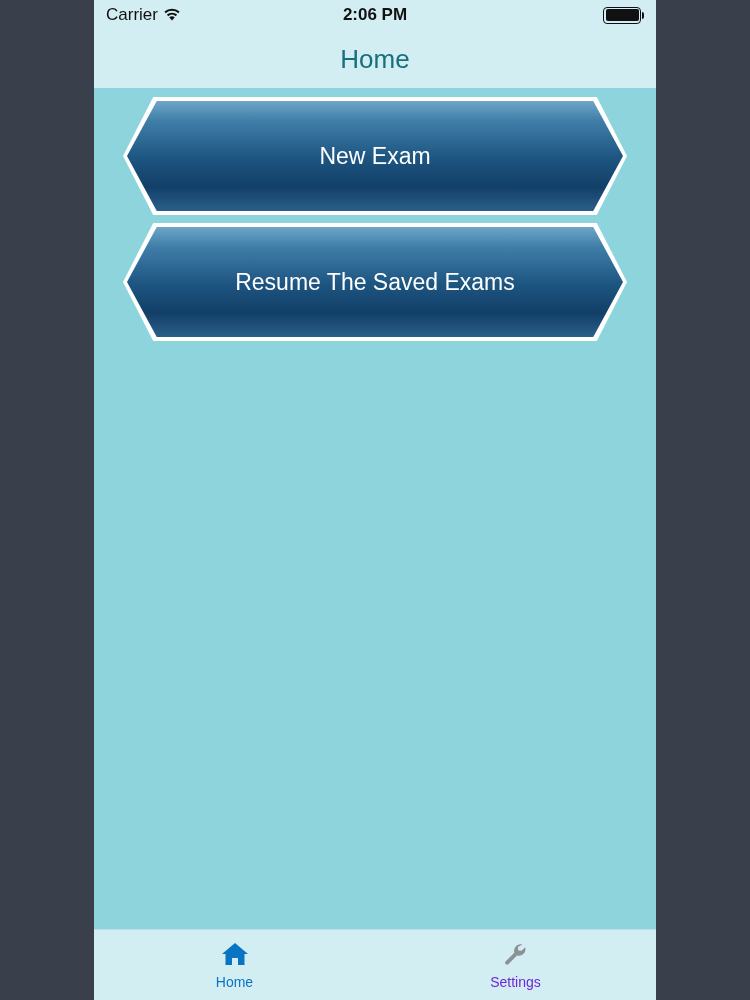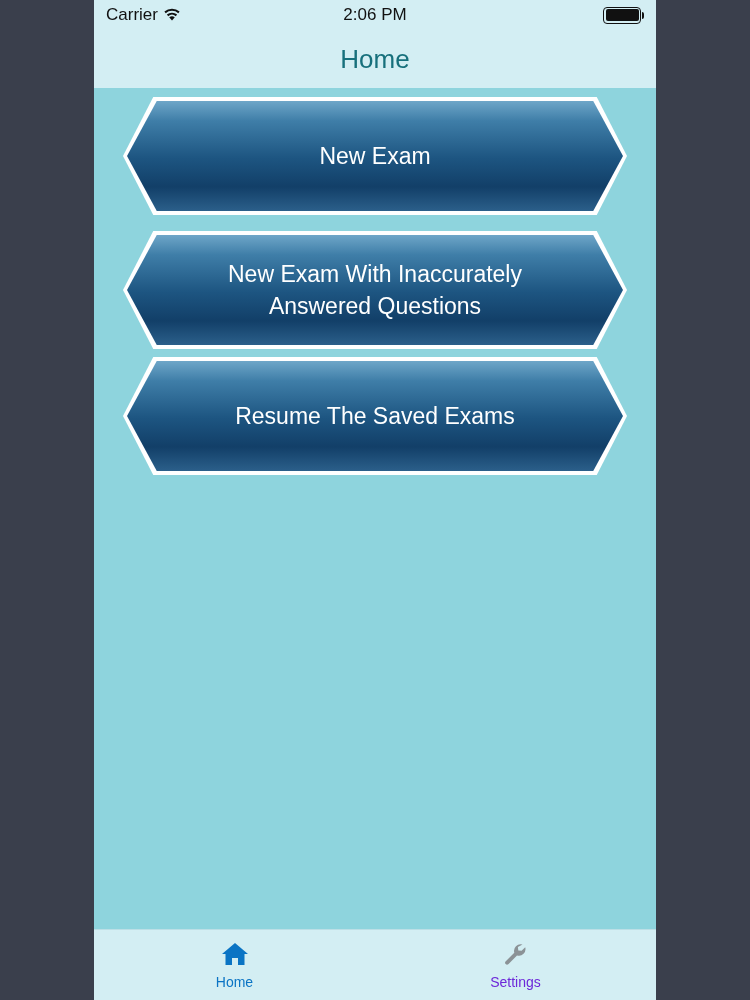--- a/index.html
+++ b/index.html
@@ -45,21 +45,21 @@
     width: 18px;
     height: 14px;
     position: relative;
   }
   .wifi-icon svg { display: block; }
   #clock-label {
     position: absolute;
     left: 0; right: 0;
     text-align: center;
     font-size: 17px;
-    font-weight: normal;
+    font-weight: bold;
     color: #111;
   }
   #battery-group {
     position: absolute;
     right: 12px;
     display: flex;
     align-items: center;
   }
   .battery-body {
     width: 38px;
@@ -197,26 +197,20 @@
   </div>
 
   <div id="content">
 
     <div class="hex-button" id="btn-new-exam">
       <div class="hex-outer"></div>
       <div class="hex-inner"></div>
       <div class="hex-label">New Exam</div>
     </div>
 
-    <div class="hex-button" id="btn-inaccurate">
-      <div class="hex-outer"></div>
-      <div class="hex-inner"></div>
-      <div class="hex-label">New Exam With Inaccurately
-Answered Questions</div>
-    </div>
 
     <div class="hex-button" id="btn-resume">
       <div class="hex-outer"></div>
       <div class="hex-inner"></div>
       <div class="hex-label">Resume The Saved Exams</div>
     </div>
 
   </div>
 
   <div id="tab-bar">

